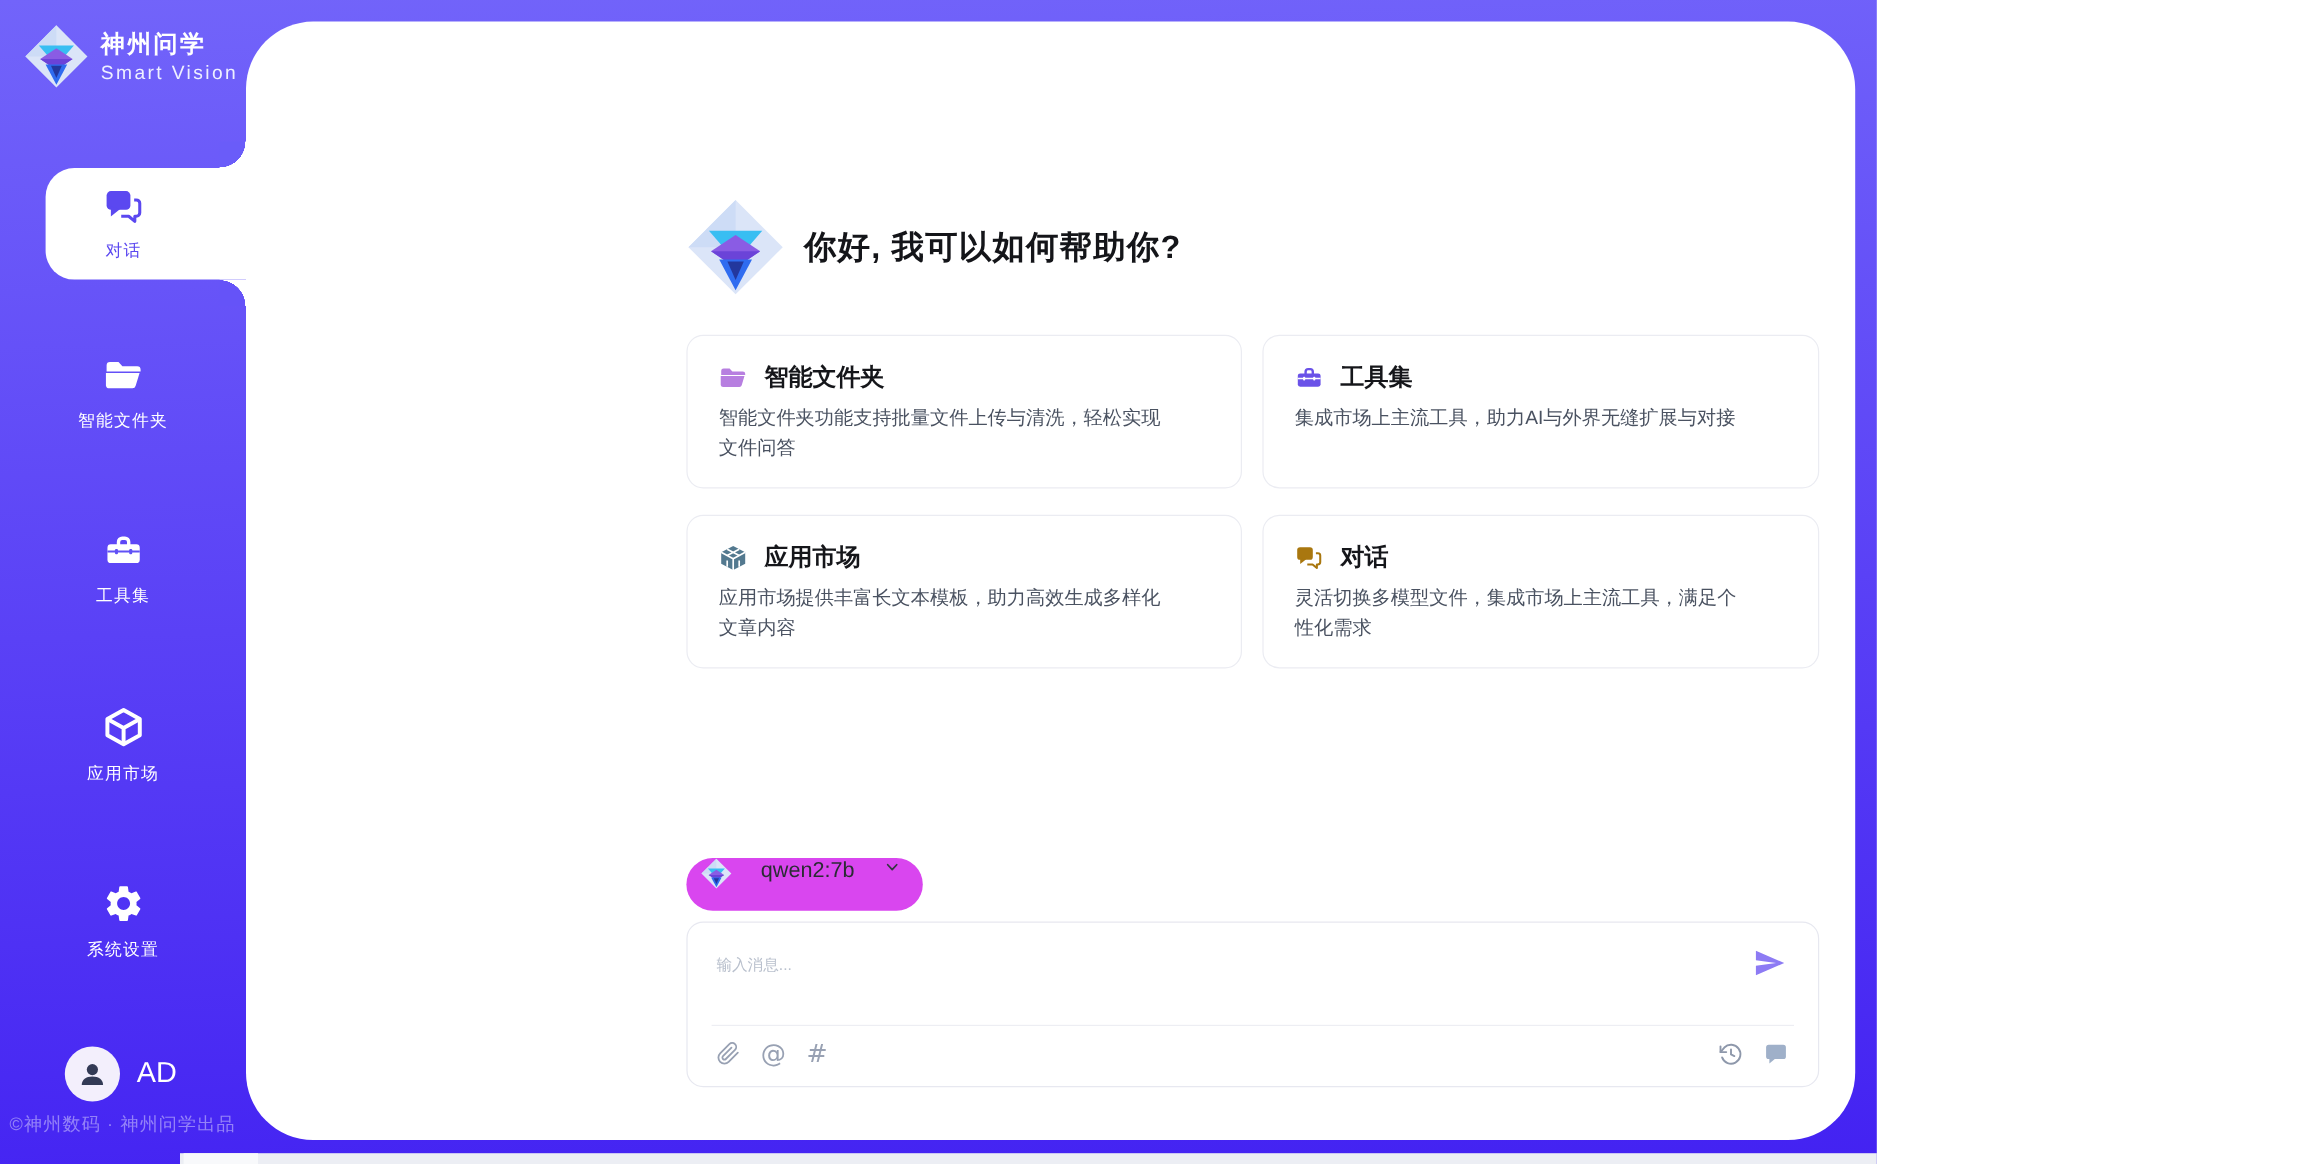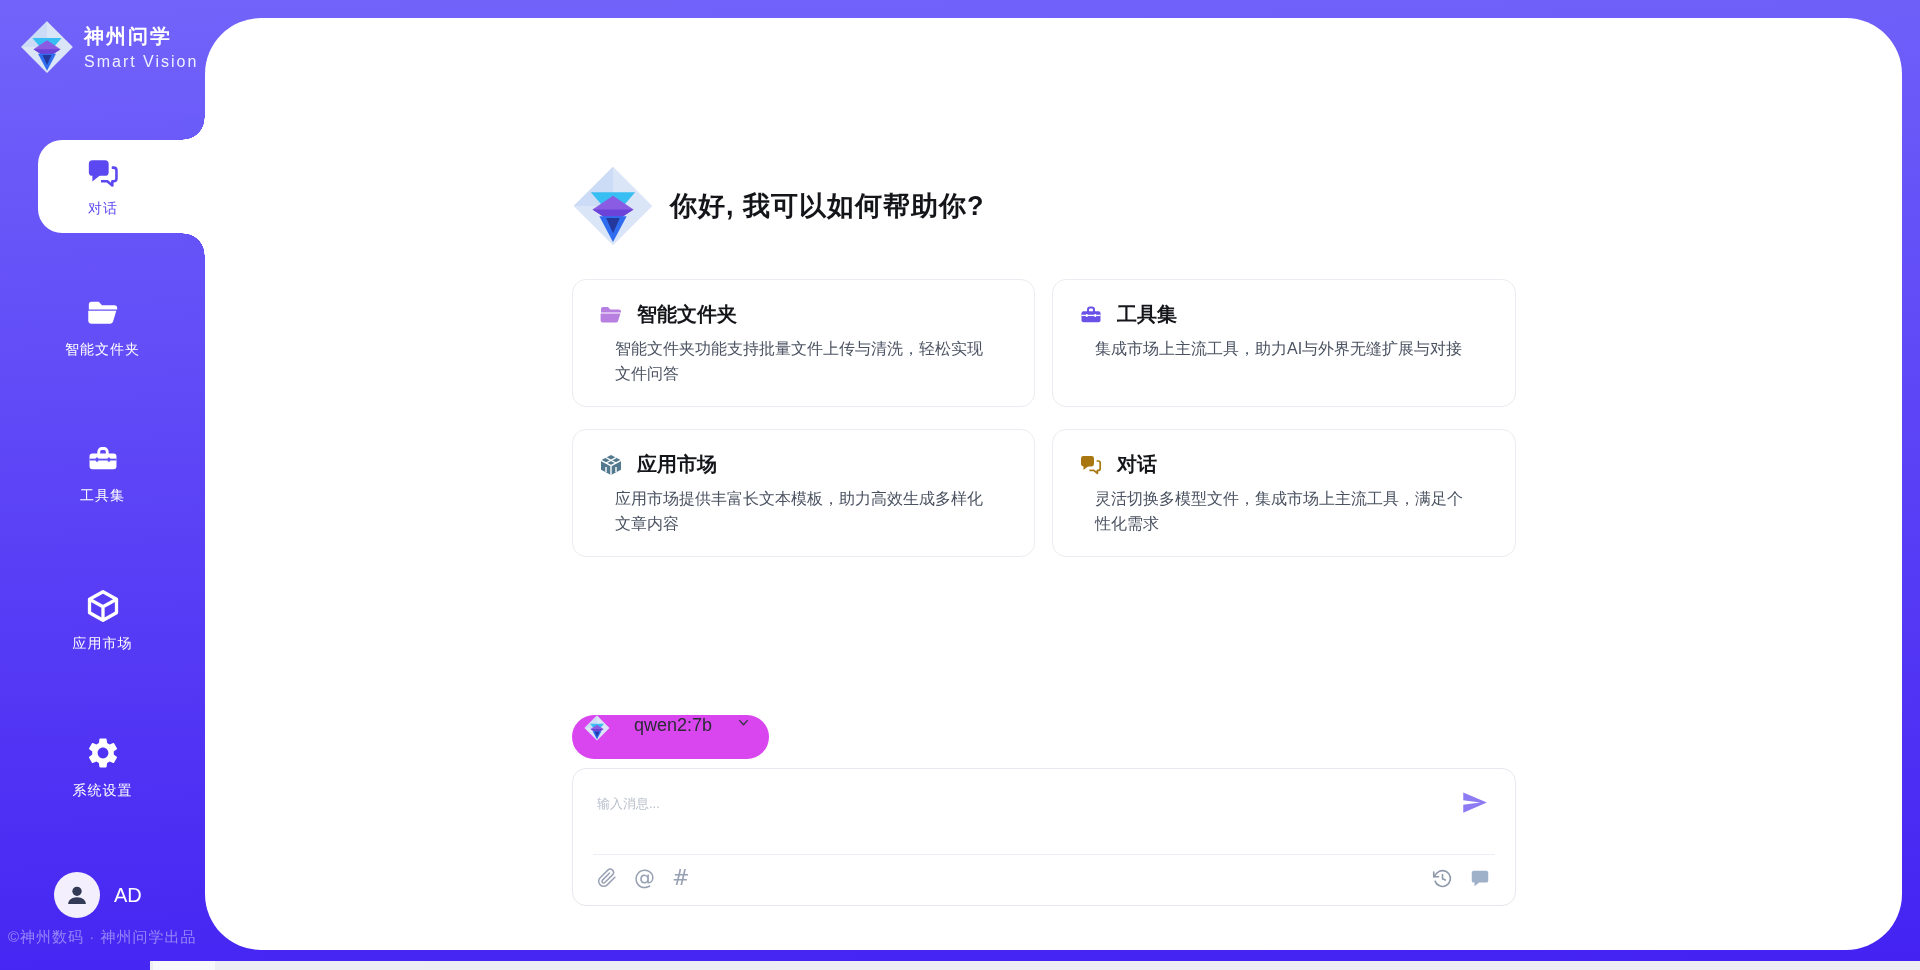--- a/index.html
+++ b/index.html
@@ -1,19 +1,19 @@
 <!DOCTYPE html>
 <html><head>
 <meta charset="utf-8">
 <style>
   * { margin:0; padding:0; box-sizing:border-box; }
   html,body { width:1920px; height:970px; overflow:hidden; }
   body { font-family:"Liberation Sans","DejaVu Sans",sans-serif; }
 
-  .app { position:relative; width:1920px; height:970px;
+  .app { position:relative; width:1564px; height:970px;
          background:linear-gradient(178deg,#7264fa 0%, #5a41f6 52%, #4322f2 100%);padding-left:39px; }
 
   
   .panel { position:absolute; left:205px; top:18px; right:18px; bottom:20px;
            background:#ffffff; border-radius:56px; }
 
   
   .sidebar { position:absolute; left:0; top:0; width:205px; height:100%; color:#fff; }
   .brand { position:absolute; left:20px; top:20px; display:flex; align-items:center; gap:10px; }
   .logo-sm { width:54px; height:54px; }
@@ -30,38 +30,38 @@
   .tab-curve.bottom { top:233px; background:radial-gradient(circle at 0 100%, #6553f8 0 21.4px, #ffffff 21.6px); }
 
   .nav-item { position:absolute; left:0; width:205px; display:flex; flex-direction:column;
               align-items:center; gap:7px; cursor:pointer; }
   .nav-label { font-size:14px; letter-spacing:1px; }
   .ni-1 { top:296px; } .ni-2 { top:442px; } .ni-3 { top:588px; } .ni-4 { top:735px; }
 
   .user { position:absolute; left:54px; top:872px; display:flex; align-items:center; gap:14px; cursor:pointer; }
   .avatar { width:46px; height:46px; border-radius:50%; background:#f3effc;
             display:flex; align-items:center; justify-content:center; }
-  .user-name { font-size:20px; color:#fff; }
+  .user-name { font-size:24px; color:#fff; }
   .copyright { position:absolute; left:8px; top:928px; width:200px; font-size:15px;
                color:rgba(255,255,255,0.42); letter-spacing:1px; }
 
   
   .content { position:absolute; left:367px; top:147px; width:944px; bottom:44px;
              display:flex; flex-direction:column; }
   .greeting { display:flex; align-items:center; gap:16px; }
   .logo-lg { width:82px; height:82px; }
   .greeting h1 { font-size:27px; font-weight:bold; color:#141519; letter-spacing:1px; }
 
   .cards { margin-top:32px; display:grid; grid-template-columns:463px 464px; column-gap:17px; row-gap:22px; }
   .card { border:1px solid #ebecf2; border-radius:14px; background:#fff; padding:21px 26px 18px 26px;
           height:128px; cursor:pointer; }
   .card-head { display:flex; align-items:center; gap:14px; }
   .card-icon { width:24px; height:24px; display:inline-flex; }
   .card-title { font-size:20px; font-weight:bold; color:#15161a; }
-  .card-desc { margin-top:9px; font-size:16px; line-height:1.55; color:#4a5261; max-width:382px;margin-left:16px; }
+  .card-desc { margin-top:9px; font-size:16px; line-height:1.55; color:#4a5261; max-width:382px; }
 
   
   .composer { margin-top:auto; }
   .model-pill { display:inline-flex; align-items:flex-start; gap:24px; height:44px;
                 padding:0 18px 0 12px; background:#d946ef; border-radius:22px; cursor:pointer; }
   .logo-xs { width:26px; height:26px; }
   .model-name { font-size:18px; color:#2a2c33; }
   .inputbox { margin-top:9px; position:relative; height:138px; border:1.5px solid #e7e8f0;
               border-radius:14px; background:#fff; }
   .msg-input { position:absolute; left:24px; top:16px; right:80px; height:36px; border:none; outline:none;

